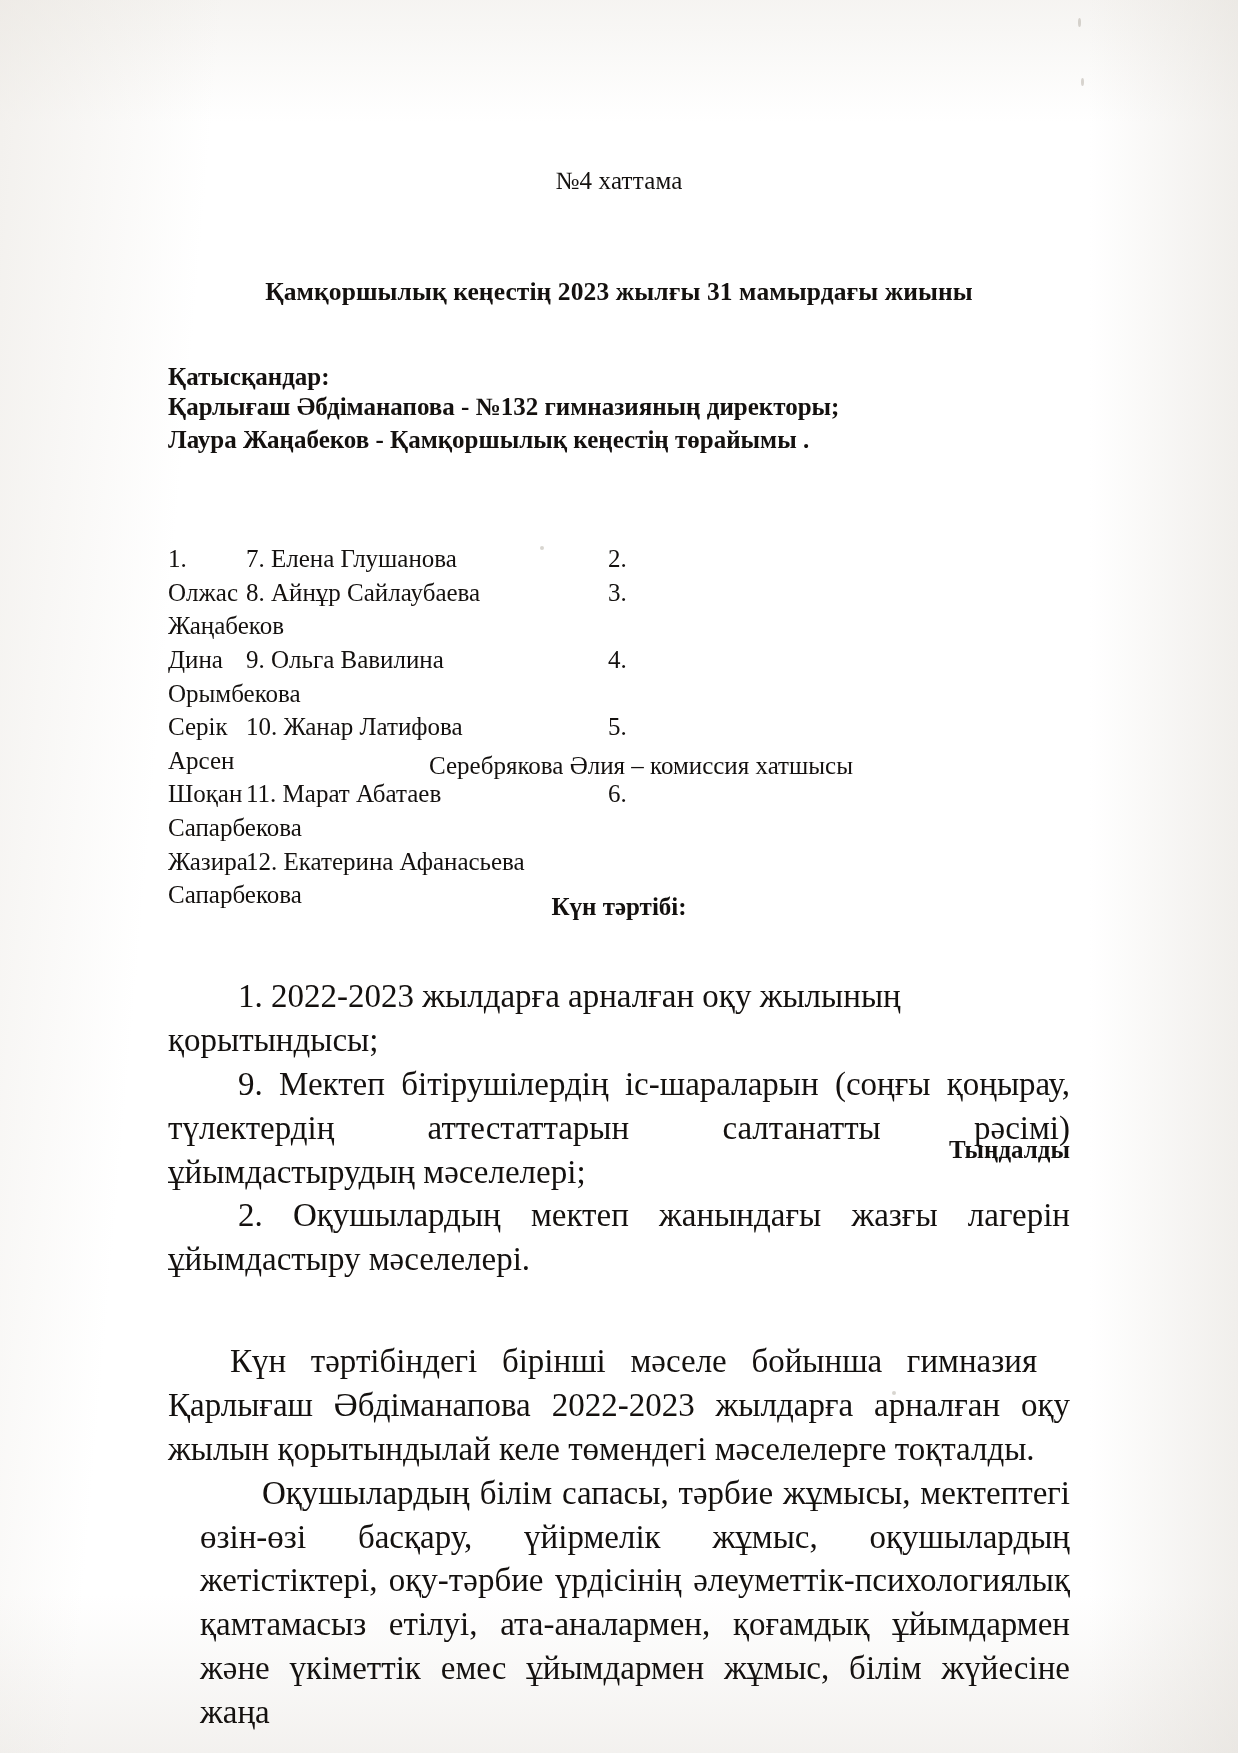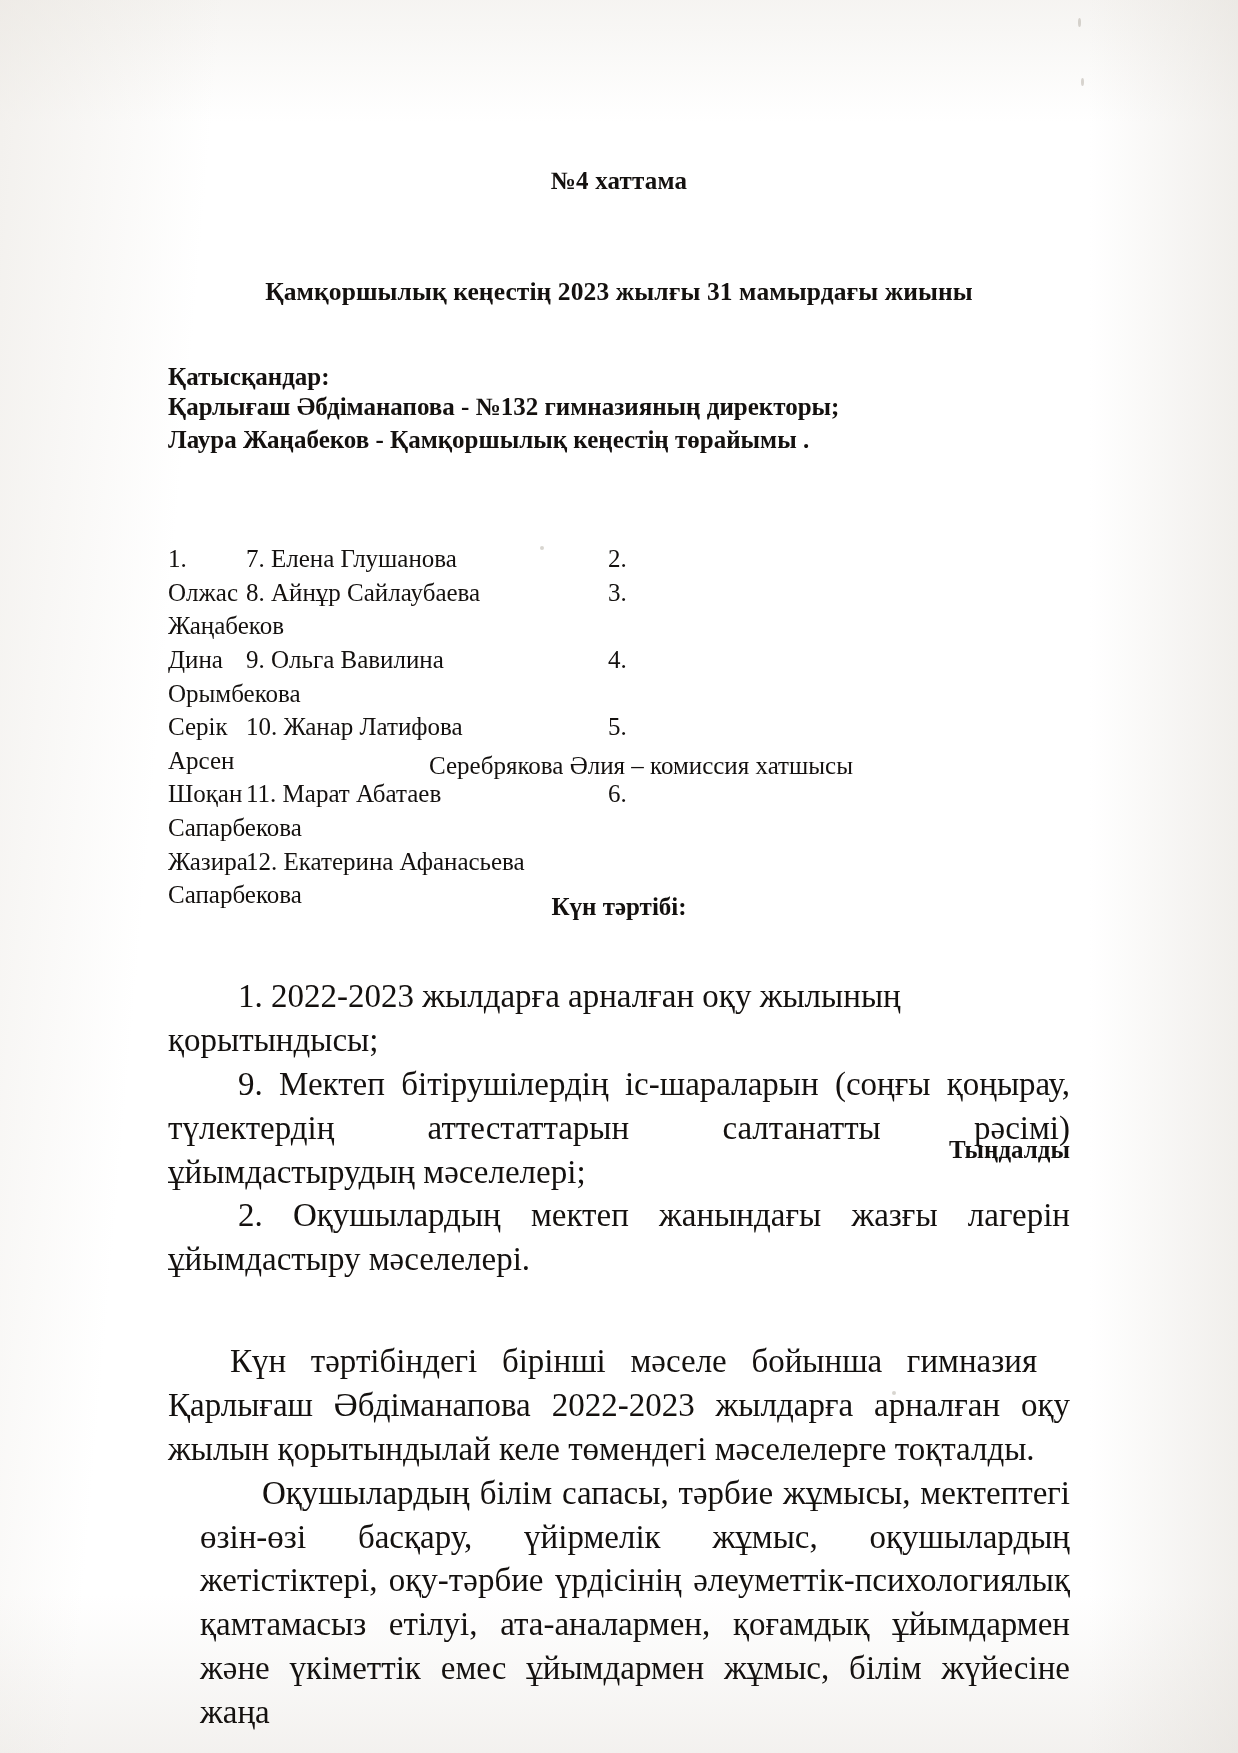--- a/index.html
+++ b/index.html
@@ -44,21 +44,21 @@
     left: 168px;
     top: 0;
     width: 902px;
     height: 100%;
   }
 
   .t-center { text-align: center; }
   .t-just  { text-align: justify; text-justify: inter-word; }
 
   .doc-title {
-    font-weight: bold;
+    font-weight: normal;
     font-size: 25px;
     letter-spacing: .2px;
   }
   .doc-subtitle {
     font-weight: bold;
     font-size: 25.5px;
     letter-spacing: .1px;
   }
   .section-head {
     font-weight: bold;

